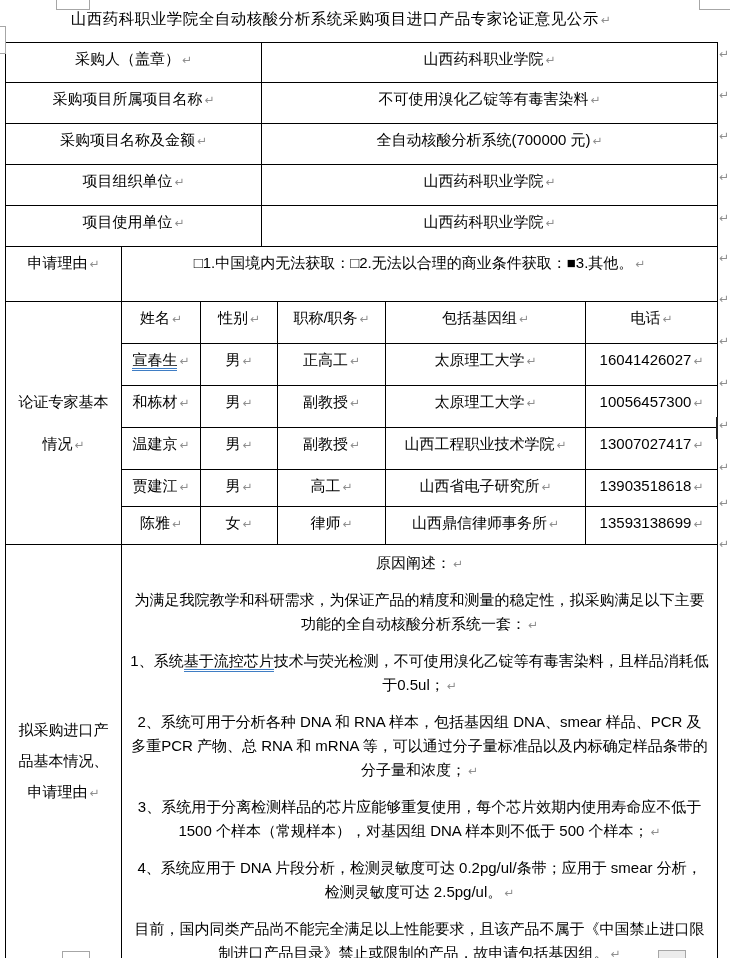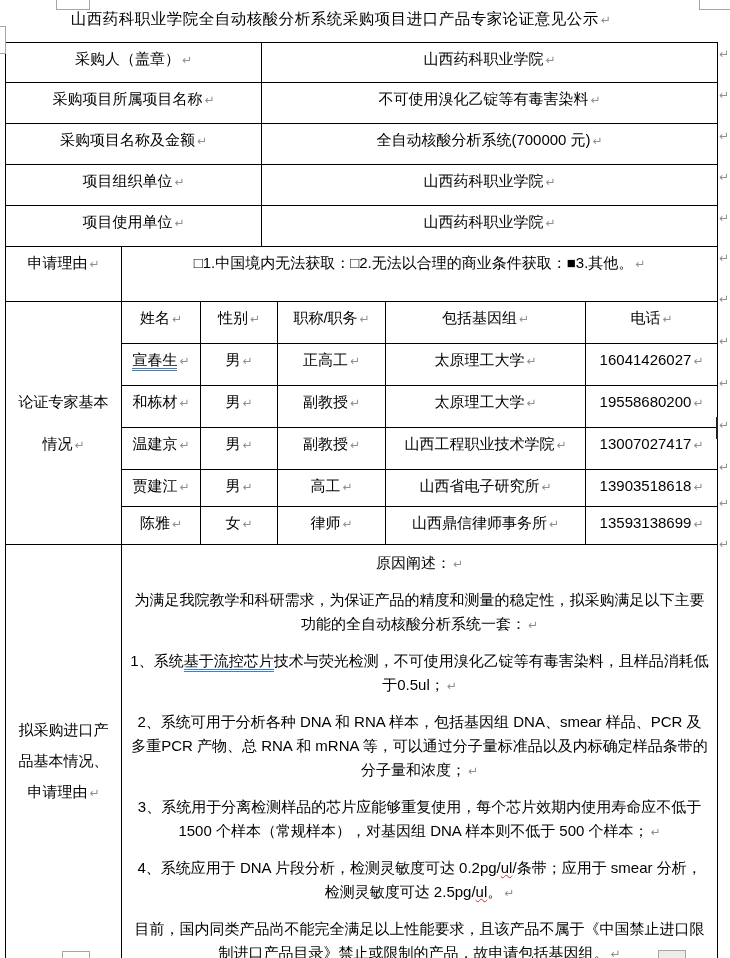--- a/index.html
+++ b/index.html
@@ -8,21 +8,21 @@
   .doc-title{position:absolute;top:9px;left:0;width:586px;text-align:center;
              font-size:15.5px;letter-spacing:.5px;white-space:nowrap;padding-left:48px;}
   table.main{position:absolute;left:5px;top:42px;width:712px;border-collapse:collapse;
              table-layout:fixed;font-size:15px;}
   table.main{border:1px solid #000;border-bottom:2px solid #000;}
   td{border:1px solid #000;padding:5px 6px 0 6px;vertical-align:top;overflow:hidden;
      line-height:22px;text-align:center;}
   td.center-v{vertical-align:middle;line-height:42px;padding-top:0;}
   .mark{color:#8f8f8f;font-size:12px;margin-left:2px;}
   .gram{border-bottom:3px double #3f7dc4;}
-  .spell{text-decoration:underline;text-decoration-style:wavy;text-decoration-color:#d43030;
+  .spell{text-decoration-style:wavy;text-decoration-color:#d43030;
          text-decoration-thickness:1px;}
   td.reason{padding:6px 8px 0 8px;}
   td.reason p{margin:0 0 12px 0;line-height:24px;}
   
   .row-mark{position:absolute;left:719px;color:#8f8f8f;font-size:12px;line-height:12px;}
   .caret{position:absolute;left:716px;top:417px;width:2px;height:22px;background:#222;}
   
   .bound{position:absolute;border:0 solid #a6a6a6;}
   .b-tl{left:56px;top:0;width:32px;height:9px;border-left-width:1px;border-right-width:1px;border-bottom-width:1px;}
   .b-tr{left:699px;top:0;width:31px;height:9px;border-left-width:1px;border-bottom-width:1px;}
@@ -89,21 +89,21 @@
       <td colspan="2"><span>男</span><span class="mark">↵</span></td>
       <td><span>正高工</span><span class="mark">↵</span></td>
       <td><span>太原理工大学</span><span class="mark">↵</span></td>
       <td><span>16041426027</span><span class="mark">↵</span></td>
     </tr>
     <tr style="height:42px">
       <td><span>和栋材</span><span class="mark">↵</span></td>
       <td colspan="2"><span>男</span><span class="mark">↵</span></td>
       <td><span>副教授</span><span class="mark">↵</span></td>
       <td><span>太原理工大学</span><span class="mark">↵</span></td>
-      <td><span>19558680200</span><span class="mark">↵</span></td>
+      <td><span>10056457300</span><span class="mark">↵</span></td>
     </tr>
     <tr style="height:42px">
       <td><span>温建京</span><span class="mark">↵</span></td>
       <td colspan="2"><span>男</span><span class="mark">↵</span></td>
       <td><span>副教授</span><span class="mark">↵</span></td>
       <td><span>山西工程职业技术学院</span><span class="mark">↵</span></td>
       <td><span>13007027417</span><span class="mark">↵</span></td>
     </tr>
     <tr style="height:37px">
       <td><span>贾建江</span><span class="mark">↵</span></td>

